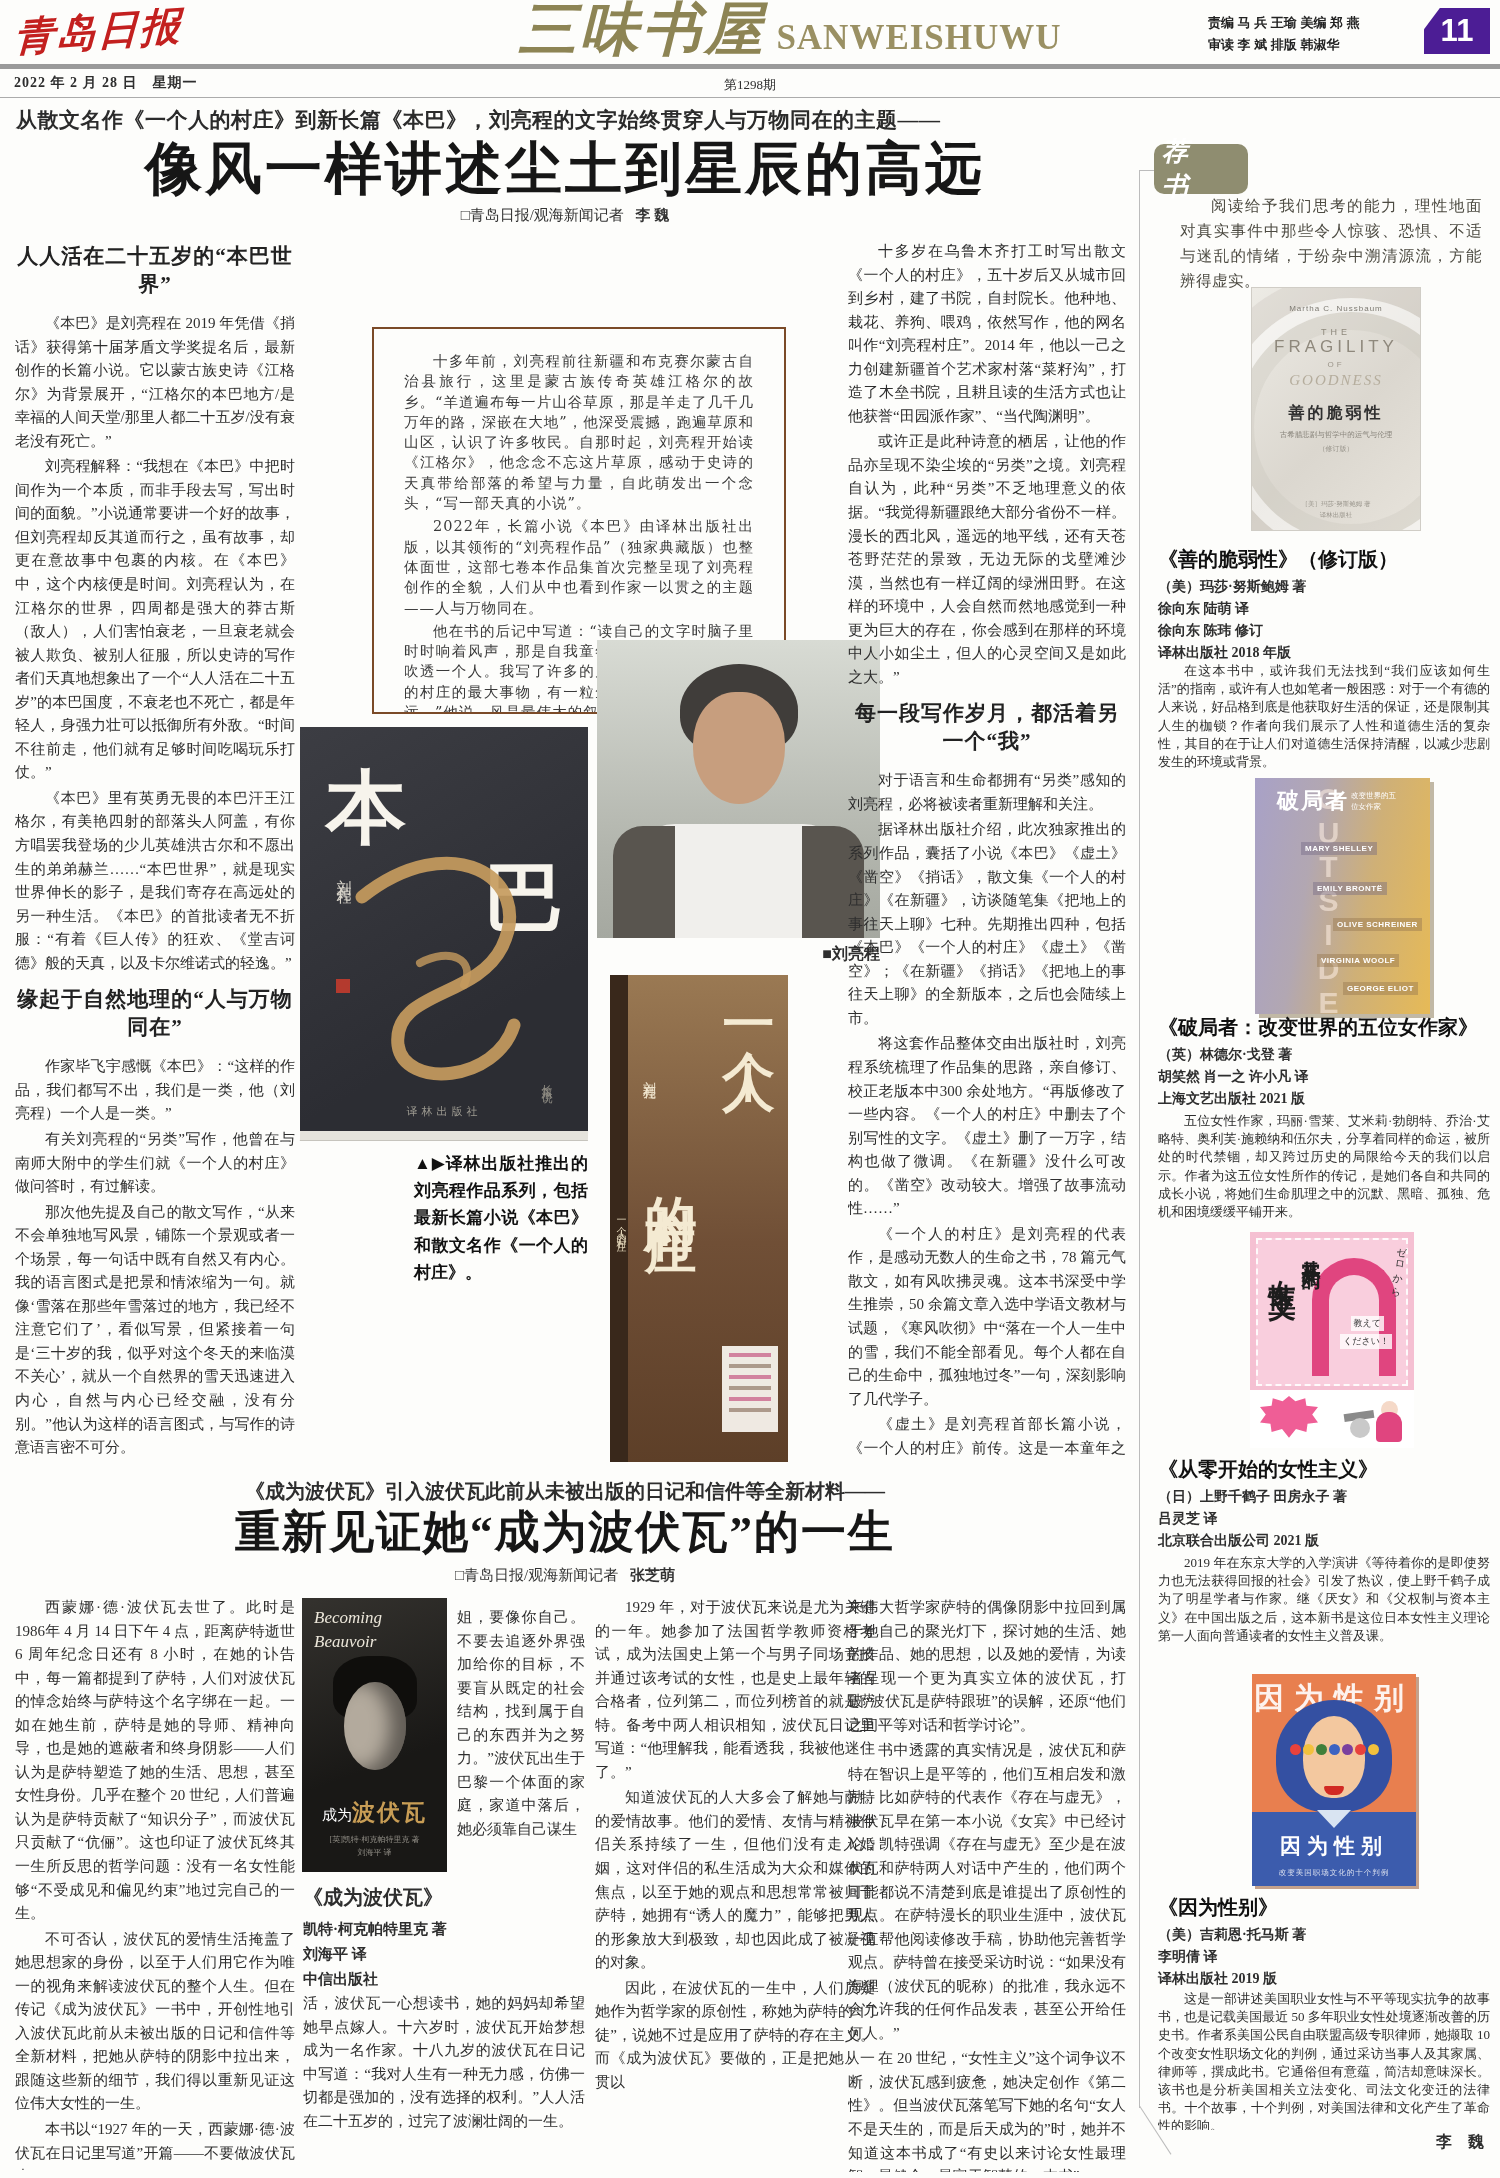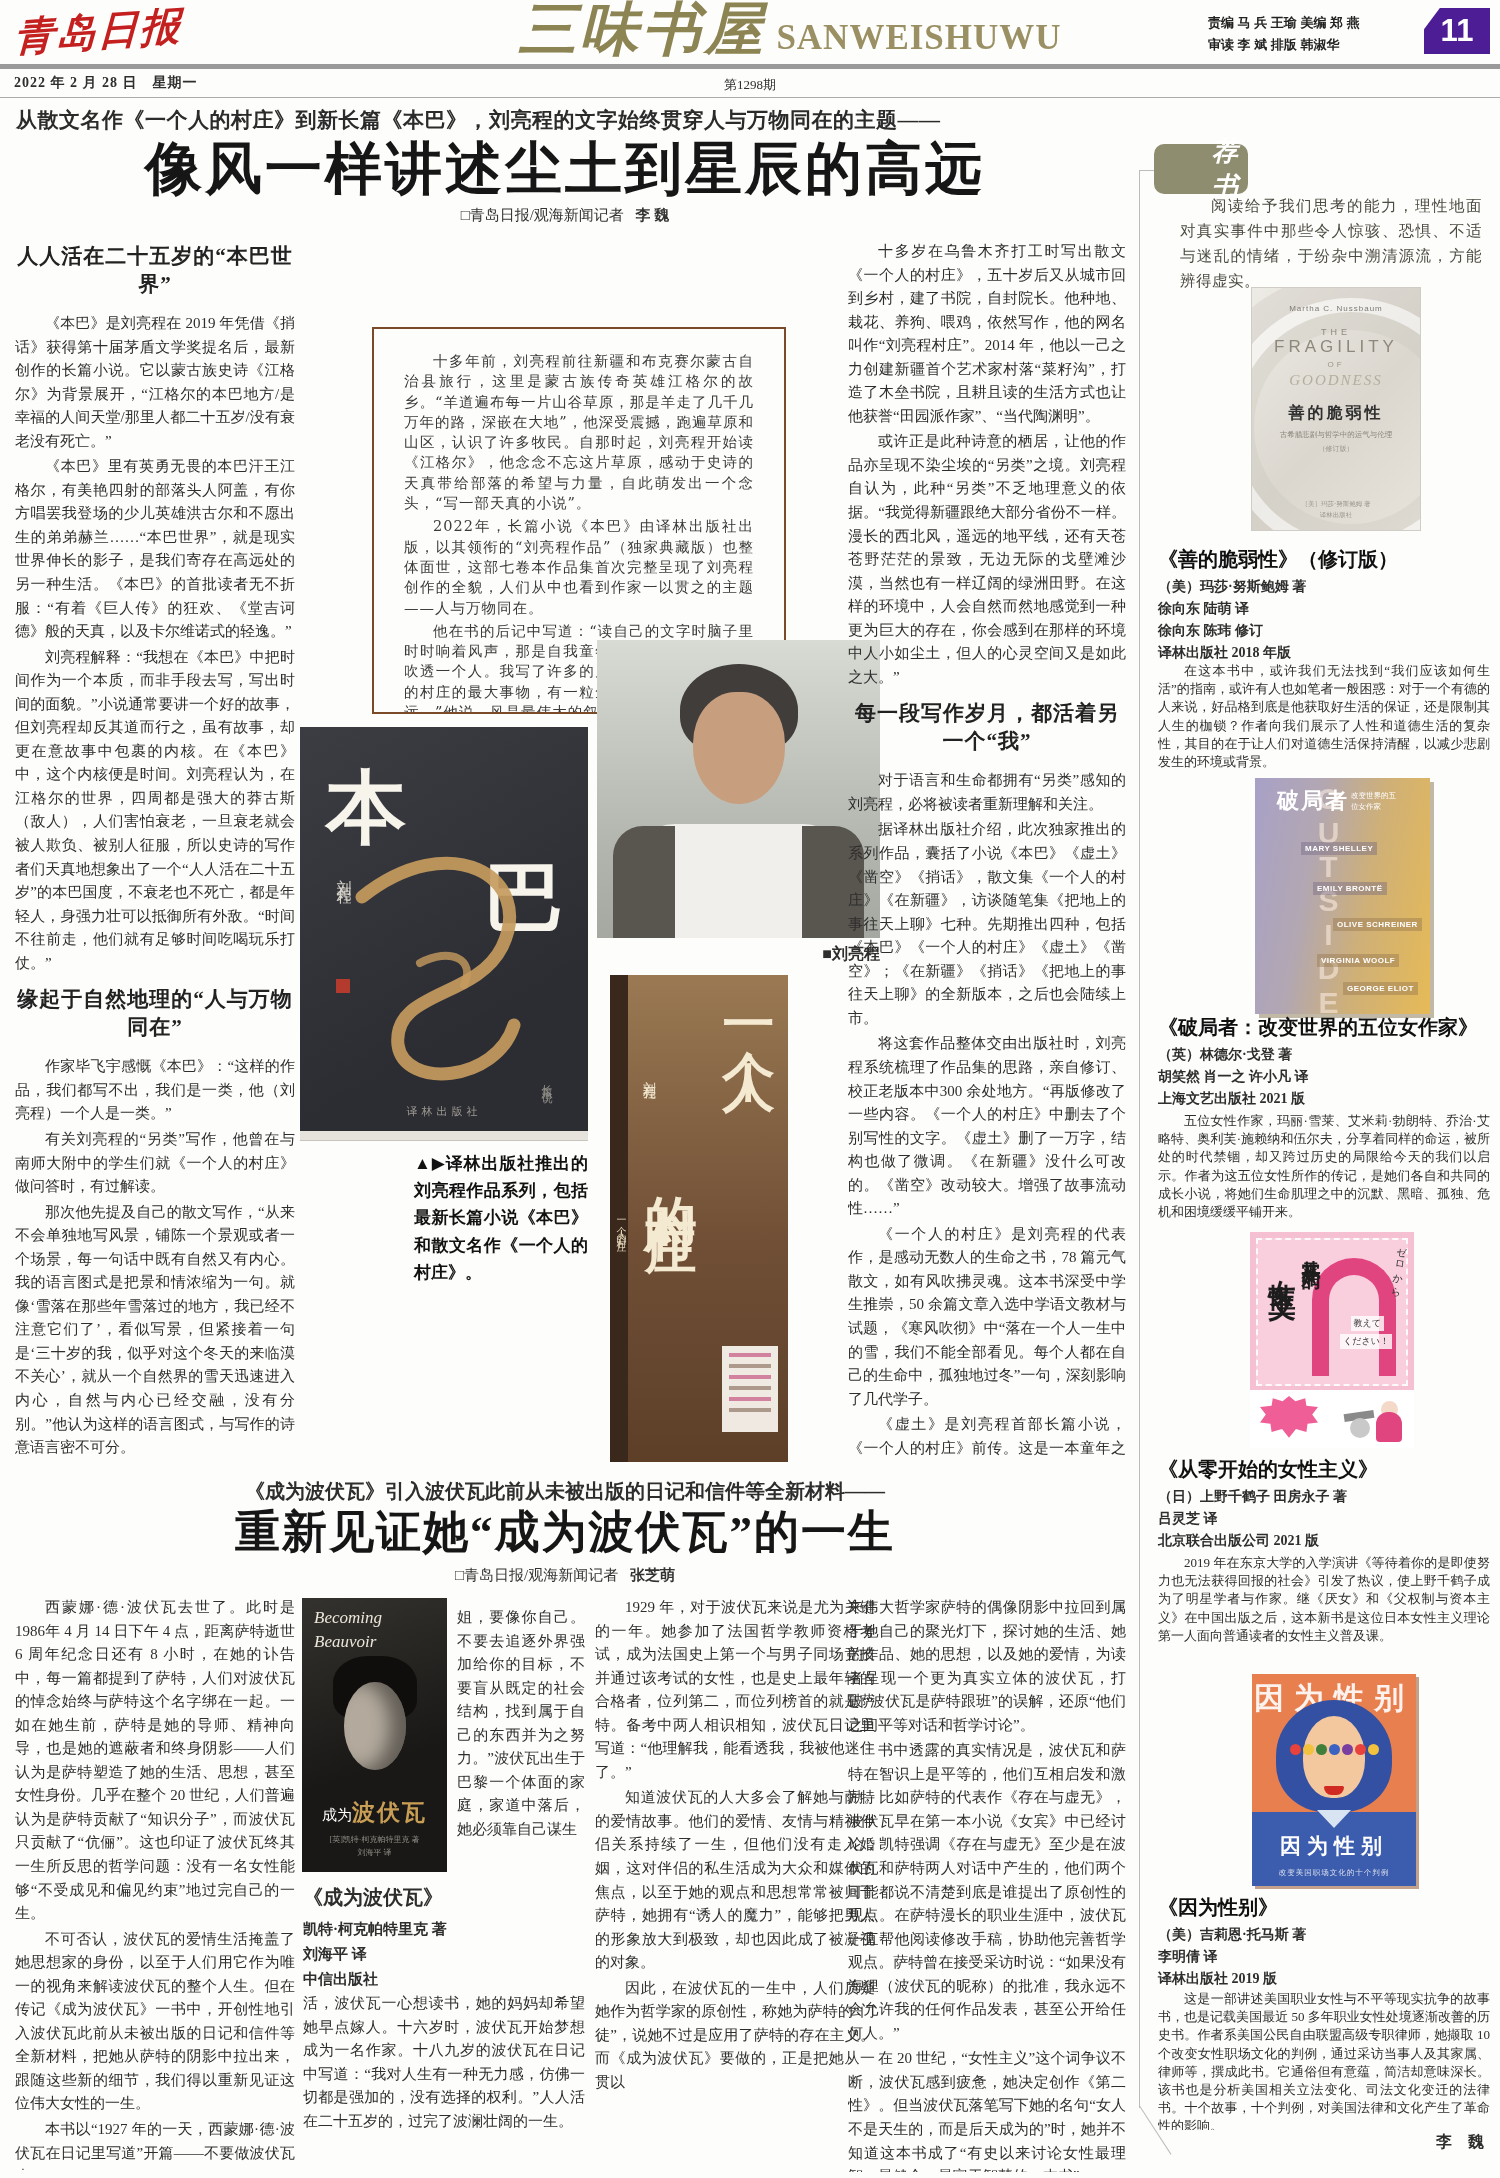--- a/index.html
+++ b/index.html
@@ -86,21 +86,21 @@
   .bv-cn b { color:#c89d55; font-size:23px; letter-spacing:2px; }
   .bv-sub { position:absolute; left:0; bottom:12px; width:100%; text-align:center; color:#8f8c84; font-size:8px; line-height:1.6; }
   .bvinfo { left:303px; top:1884px; width:280px; }
   .bvinfo .t { font-size:20px; font-weight:800; margin-bottom:6px; }
   .bvinfo .l { font-size:15px; font-weight:700; line-height:1.65; }
 
   
   .divider { left:1139px; top:170px; width:1px; height:1938px; background:#bcbcbc; }
   .divider-h { left:1139px; top:170px; width:17px; height:1px; background:#bcbcbc; }
   .divider-diag { left:1139px; top:2106px; width:1px; height:58px; background:#bcbcbc; transform:rotate(-33deg); transform-origin:top left; }
-  .tag { left:1154px; top:144px; width:94px; height:50px; background:#8f8d70; border-radius:10px; color:#fff; font-size:26px; font-weight:bold; font-style:italic; letter-spacing:10px; display:flex; align-items:center; justify-content:center; padding-left:8px;text-align:right; }
+  .tag { left:1154px; top:144px; width:94px; height:50px; background:#8f8d70; border-radius:10px; color:#fff; font-size:26px; font-weight:bold; font-style:italic; letter-spacing:10px; display:flex; align-items:center; justify-content:center; padding-left:8px; }
   .sb-intro { left:1180px; top:194px; width:302px; font-size:15.5px; line-height:1.62; color:#4d4b42; text-indent:2em; text-align:justify; font-family:"DejaVu Serif",serif; letter-spacing:.5px; }
   .sb-title { font-size:20px; font-weight:800; color:#101010; }
   .sb-lines { font-size:14px; font-weight:700; line-height:1.35; }
   .sb-lines div { margin-bottom:3px; }
   .sb-desc { font-size:13px; line-height:1.4; text-align:justify; text-indent:2em; color:#2e2e2e; overflow:hidden; }
   .sig { left:1158px; top:2132px; width:332px; text-align:right; font-weight:800; font-size:16px; letter-spacing:6px; }
 
   
   .cover1 { left:1252px; top:288px; width:168px; height:242px; background:linear-gradient(135deg,#edebe5,#dbd7cf 55%,#e7e3db); box-shadow:0 0 0 1px #d0cdc6; overflow:hidden; text-align:center; font-family:"Liberation Sans",sans-serif; }
   .cover1:before { content:""; position:absolute; left:-30px; top:10px; width:230px; height:230px; border-radius:50%; border:14px solid rgba(255,255,255,.5); box-shadow:0 0 0 26px rgba(190,185,175,.25), inset 0 0 0 18px rgba(200,195,185,.3); }
@@ -175,22 +175,22 @@
   <div class="abs kicker1">从散文名作《一个人的村庄》到新长篇《本巴》，刘亮程的文字始终贯穿人与万物同在的主题——</div>
   <div class="abs headline1">像风一样讲述尘土到星辰的高远</div>
   <div class="abs byline byline1">
     <span>□青岛日报/观海新闻记者</span>
     <b>李 魏</b>
   </div>
 
   <div class="abs col c1">
     <div class="sec-h first">人人活在二十五岁的“本巴世界”</div>
     <p class="p">《本巴》是刘亮程在 2019 年凭借《捎话》获得第十届茅盾文学奖提名后，最新创作的长篇小说。它以蒙古族史诗《江格尔》为背景展开，“江格尔的本巴地方/是幸福的人间天堂/那里人都二十五岁/没有衰老没有死亡。”</p>
+    <p class="p">刘亮程解释：“我想在《本巴》中把时间作为一个本质，而非手段去写，写出时间的面貌。”小说通常要讲一个好的故事，但刘亮程却反其道而行之，虽有故事，却更在意故事中包裹的内核。在《本巴》中，这个内核便是时间。刘亮程认为，在江格尔的世界，四周都是强大的莽古斯（敌人），人们害怕衰老，一旦衰老就会被人欺负、被别人征服，所以史诗的写作者们天真地想象出了一个“人人活在二十五岁”的本巴国度，不衰老也不死亡，都是年轻人，身强力壮可以抵御所有外敌。“时间不往前走，他们就有足够时间吃喝玩乐打仗。”</p>
     <p class="p">《本巴》里有英勇无畏的本巴汗王江格尔，有美艳四射的部落头人阿盖，有你方唱罢我登场的少儿英雄洪古尔和不愿出生的弟弟赫兰……“本巴世界”，就是现实世界伸长的影子，是我们寄存在高远处的另一种生活。《本巴》的首批读者无不折服：“有着《巨人传》的狂欢、《堂吉诃德》般的天真，以及卡尔维诺式的轻逸。”</p>
-    <p class="p">刘亮程解释：“我想在《本巴》中把时间作为一个本质，而非手段去写，写出时间的面貌。”小说通常要讲一个好的故事，但刘亮程却反其道而行之，虽有故事，却更在意故事中包裹的内核。在《本巴》中，这个内核便是时间。刘亮程认为，在江格尔的世界，四周都是强大的莽古斯（敌人），人们害怕衰老，一旦衰老就会被人欺负、被别人征服，所以史诗的写作者们天真地想象出了一个“人人活在二十五岁”的本巴国度，不衰老也不死亡，都是年轻人，身强力壮可以抵御所有外敌。“时间不往前走，他们就有足够时间吃喝玩乐打仗。”</p>
     <div class="sec-h">缘起于自然地理的“人与万物同在”</div>
     <p class="p">作家毕飞宇感慨《本巴》：“这样的作品，我们都写不出，我们是一类，他（刘亮程）一个人是一类。”</p>
     <p class="p">有关刘亮程的“另类”写作，他曾在与南师大附中的学生们就《一个人的村庄》做问答时，有过解读。</p>
     <p class="p">那次他先提及自己的散文写作，“从来不会单独地写风景，铺陈一个景观或者一个场景，每一句话中既有自然又有内心。我的语言图式是把景和情浓缩为一句。就像‘雪落在那些年雪落过的地方，我已经不注意它们了’，看似写景，但紧接着一句是‘三十岁的我，似乎对这个冬天的来临漠不关心’，就从一个自然界的雪天迅速进入内心，自然与内心已经交融，没有分别。”他认为这样的语言图式，与写作的诗意语言密不可分。</p>
 
   </div>
 
   <div class="abs introbox">
     <p class="boxp">十多年前，刘亮程前往新疆和布克赛尔蒙古自治县旅行，这里是蒙古族传奇英雄江格尔的故乡。“羊道遍布每一片山谷草原，那是羊走了几千几万年的路，深嵌在大地”，他深受震撼，跑遍草原和山区，认识了许多牧民。自那时起，刘亮程开始读《江格尔》，他念念不忘这片草原，感动于史诗的天真带给部落的希望与力量，自此萌发出一个念头，“写一部天真的小说”。</p>
     <p class="boxp">2022年，长篇小说《本巴》由译林出版社出版，以其领衔的“刘亮程作品”（独家典藏版）也整体面世，这部七卷本作品集首次完整呈现了刘亮程创作的全貌，人们从中也看到作家一以贯之的主题——人与万物同在。</p>

